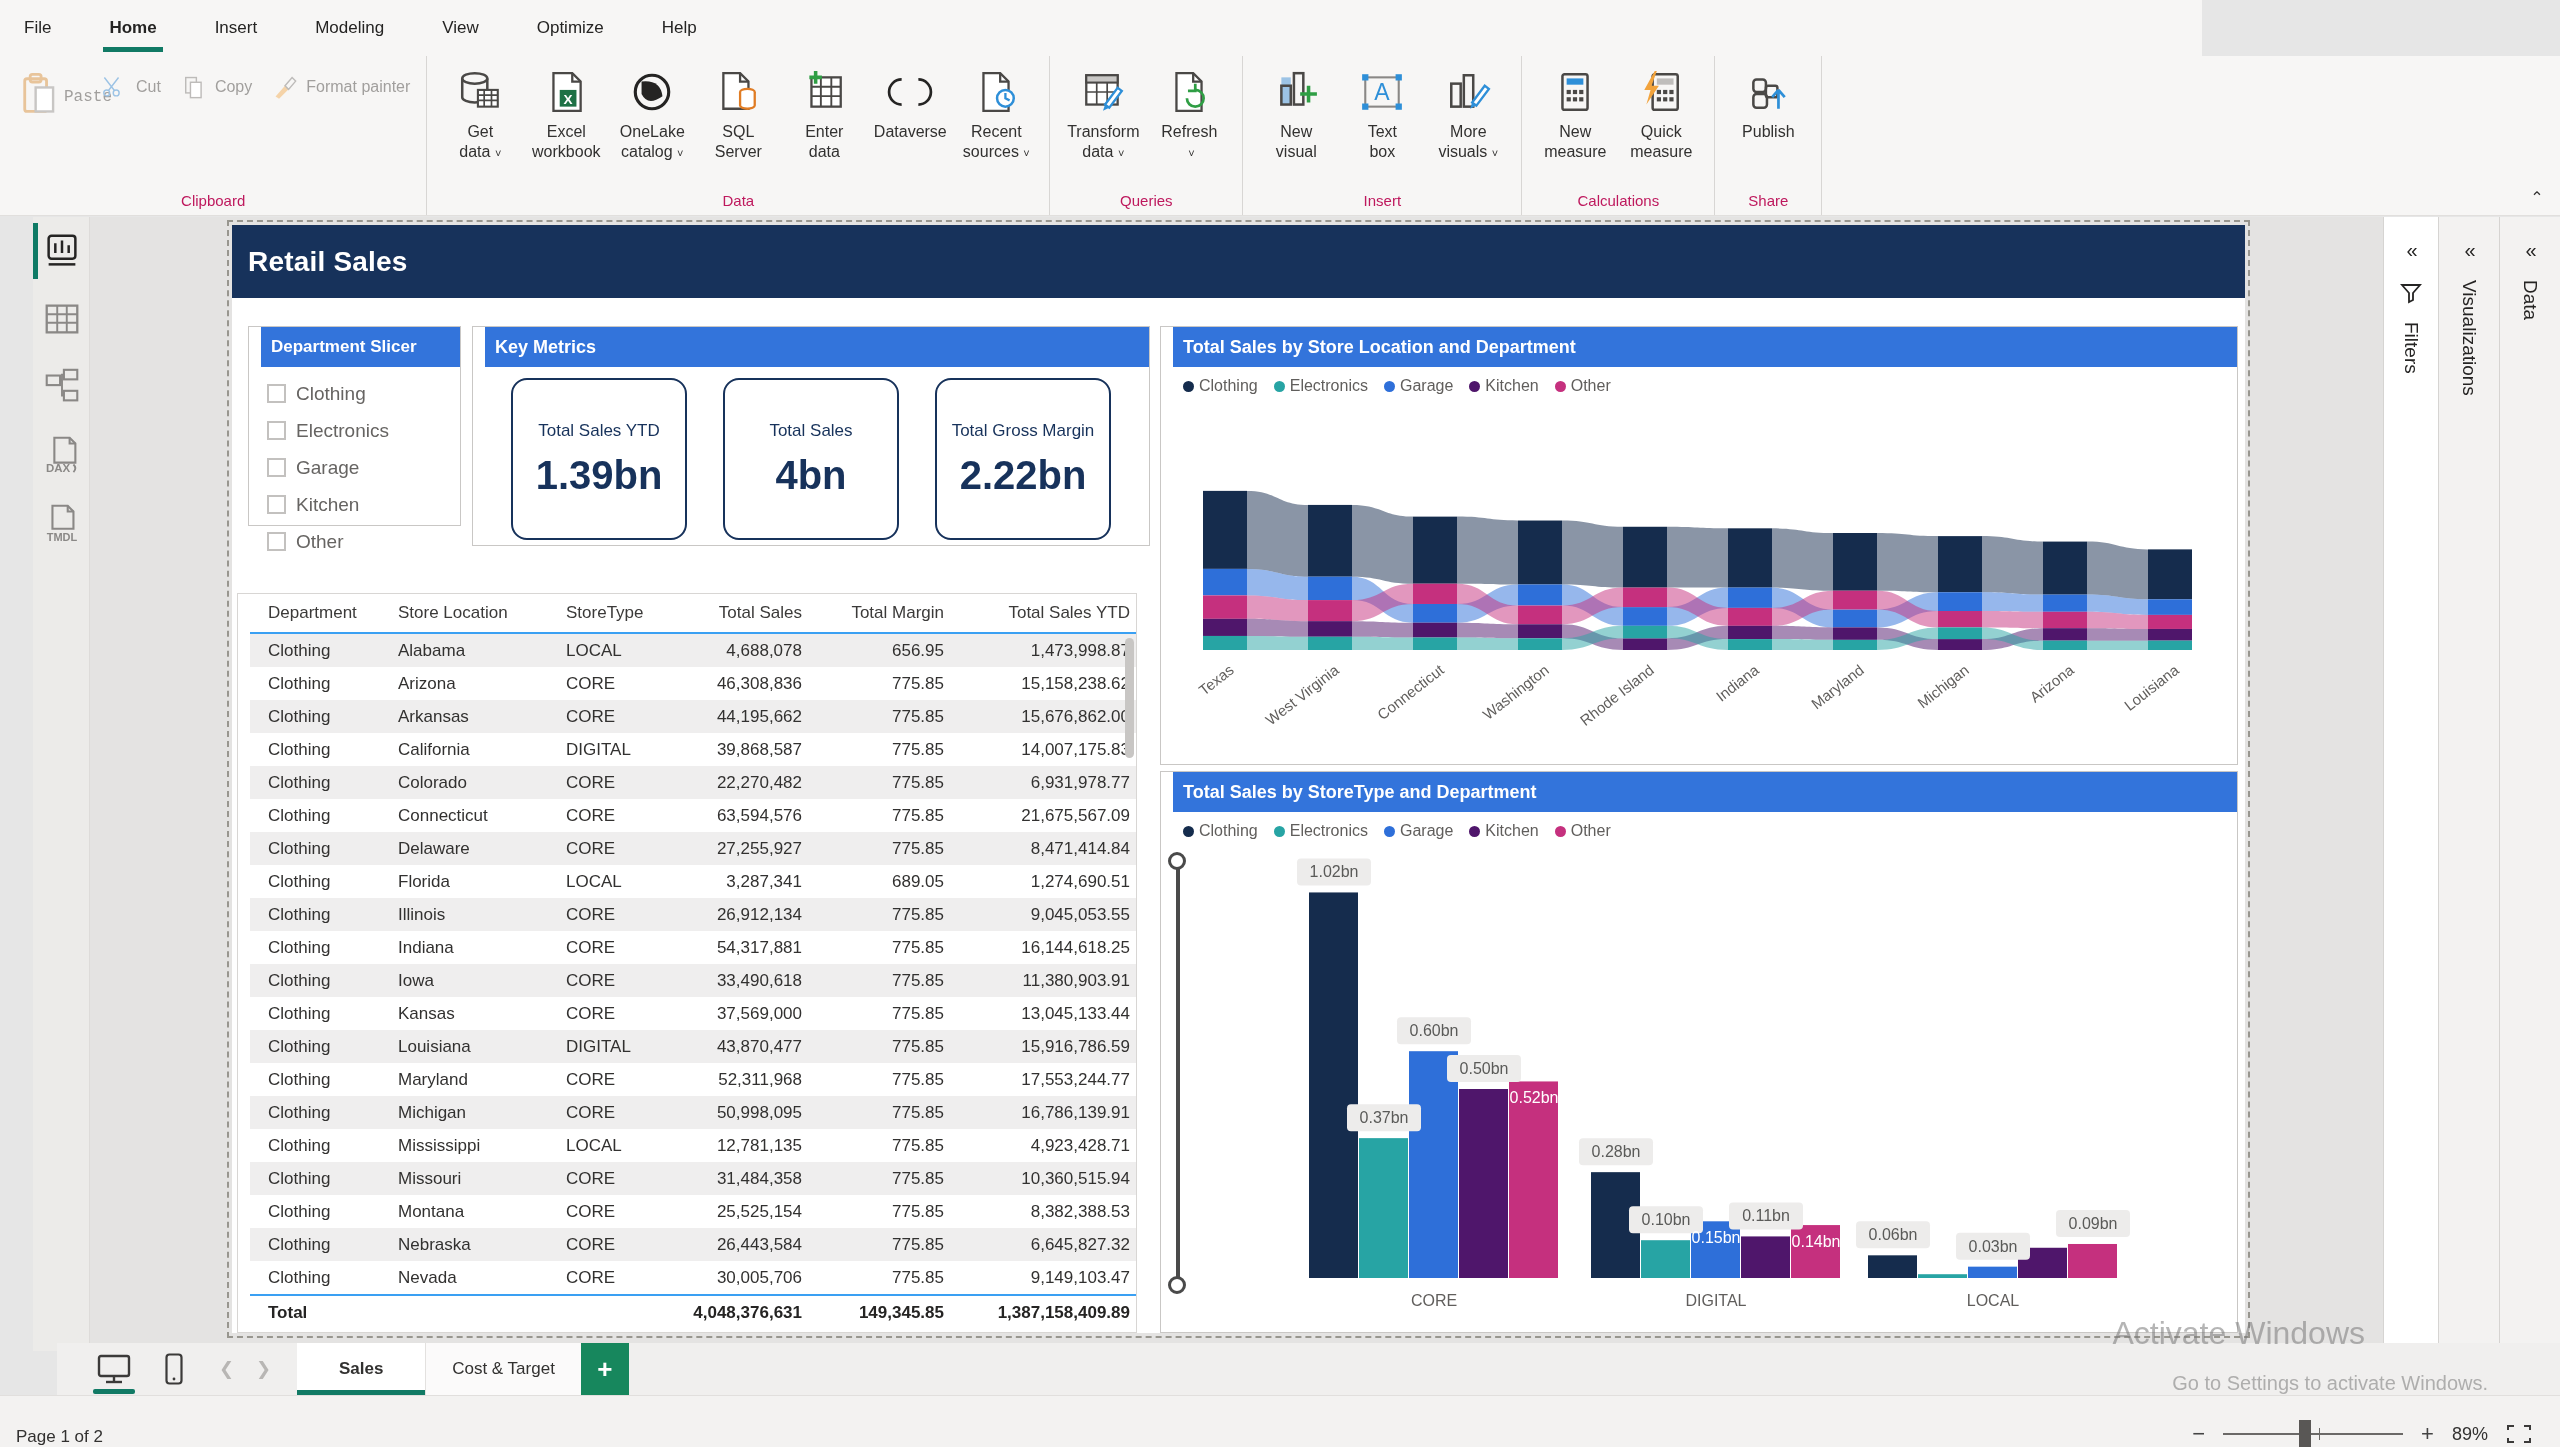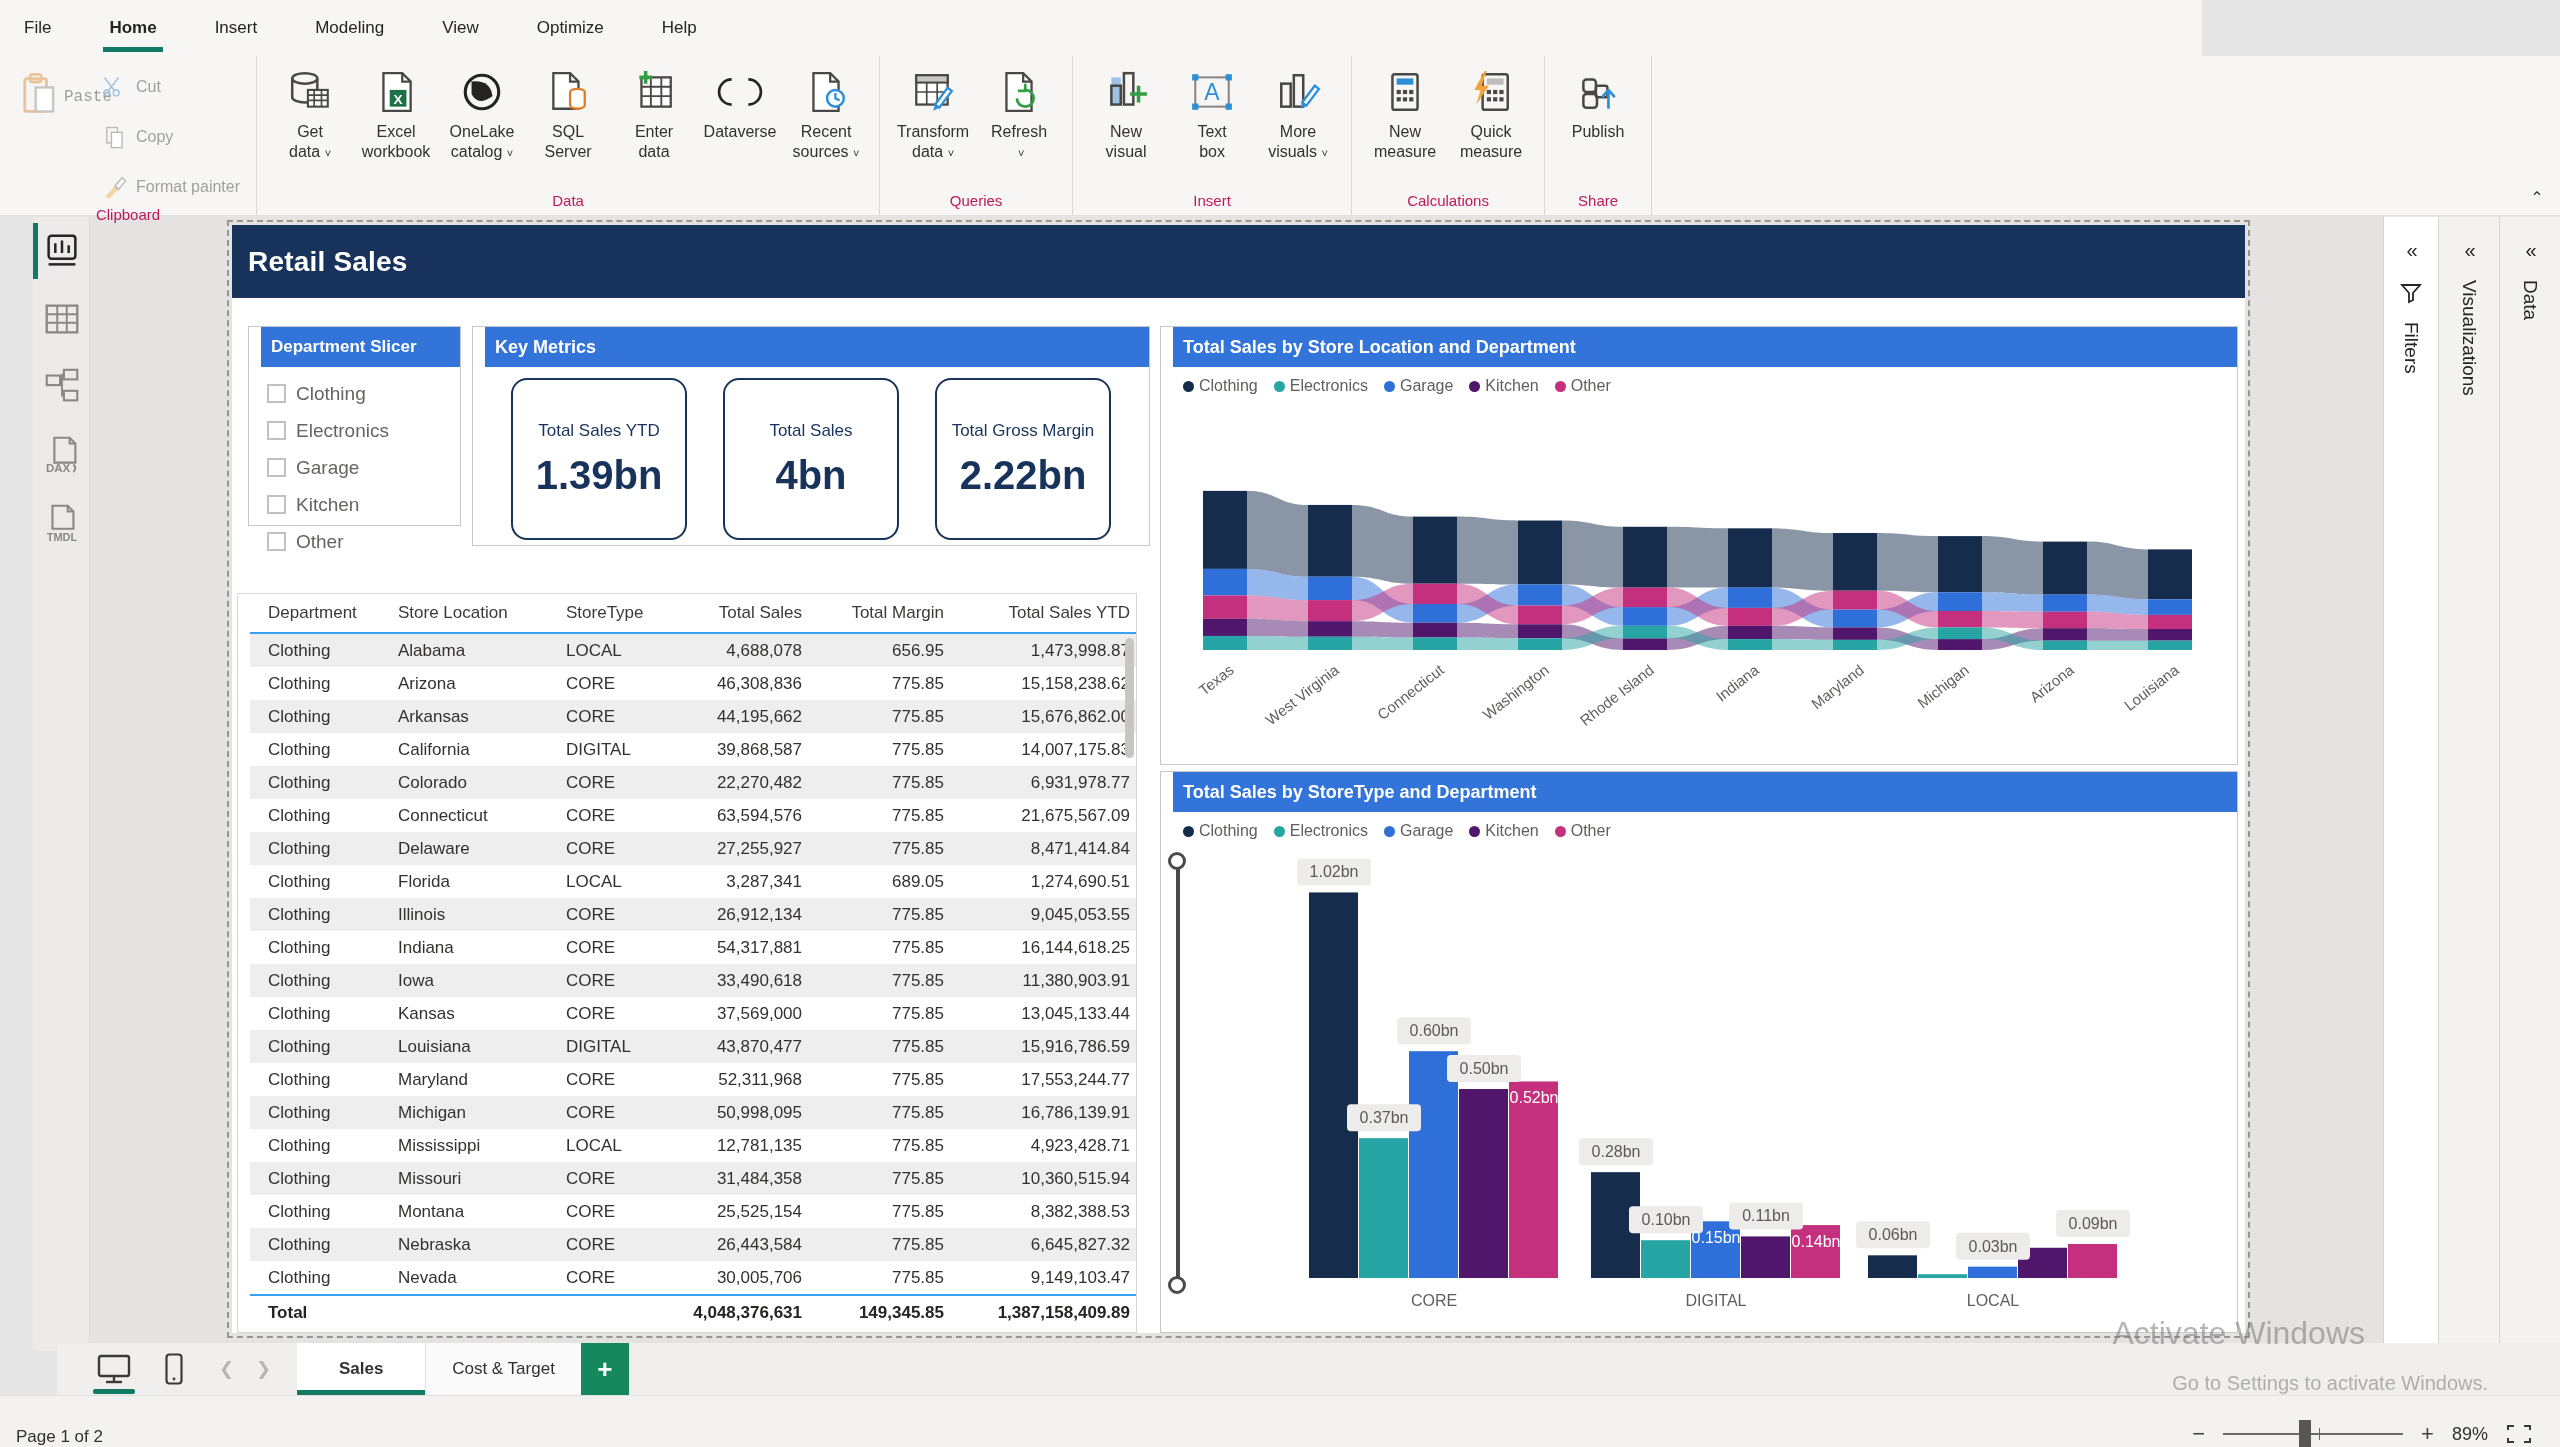--- a/index.html
+++ b/index.html
@@ -15,21 +15,21 @@
   
   .ribbon { position:absolute; left:0; top:56px; width:2560px; height:160px; background:#F7F6F5; border-bottom:1px solid #E1DFDD; display:flex; align-items:stretch; z-index:4; }
   .ribbon-group { display:flex; flex-direction:column; position:relative; padding:4px 10px 0 10px; border-right:1px solid #D8D6D4; }
   .rg-buttons { flex:1; display:flex; align-items:flex-start; }
   .rg-label { text-align:center; font-size:15px; color:#be185d; padding:2px 0 6px 0; }
   .rbtn { display:flex; flex-direction:column; align-items:center; width:86px; padding:8px 2px 2px 2px; cursor:pointer; border-radius:3px; }
   .rbtn .ric { height:48px; display:flex; align-items:center; justify-content:center; }
   .rbtn .rlb { font-size:16px; color:#323130; text-align:center; line-height:1.25; margin-top:6px; white-space:pre; }
   .rbtn.disabled .rlb { color:#A19F9D; }
   .chev { font-size:11px; color:#323130; }
-  .small-col { display:flex; flex-direction:column; justify-content:flex-start; gap:16px; padding-top:10px; }
+  .small-col { display:flex; flex-direction:row; justify-content:flex-start; gap:8px; padding-top:10px; }
   .sbtn { display:flex; align-items:center; gap:8px; font-size:16px; color:#A19F9D; padding:4px 6px; cursor:default; }
   .paste-col { display:flex; flex-direction:row; align-items:center; padding:10px 6px 0 6px;font-family:Liberation Mono, monospace; }
   .paste-col .rlb { font-size:16px; color:#A19F9D; margin-top:6px; }
   .ribbon-collapse { position:absolute; right:10px; top:188px; width:26px; height:22px; color:#323130; font-size:16px; cursor:pointer; z-index:6; text-align:center; }
 
   
   .sidebar { position:absolute; left:0; top:217px; width:57px; bottom:96px; background:#ECEBE9; border-right:1px solid #DDDBD9; z-index:3;margin-left:33px; }
   .side-item { width:57px; height:68px; display:flex; align-items:center; justify-content:center; position:relative; cursor:pointer; }
   .side-item.active::before { content:""; position:absolute; left:0; top:6px; bottom:6px; width:5px; background:#0E7A65; }
 

